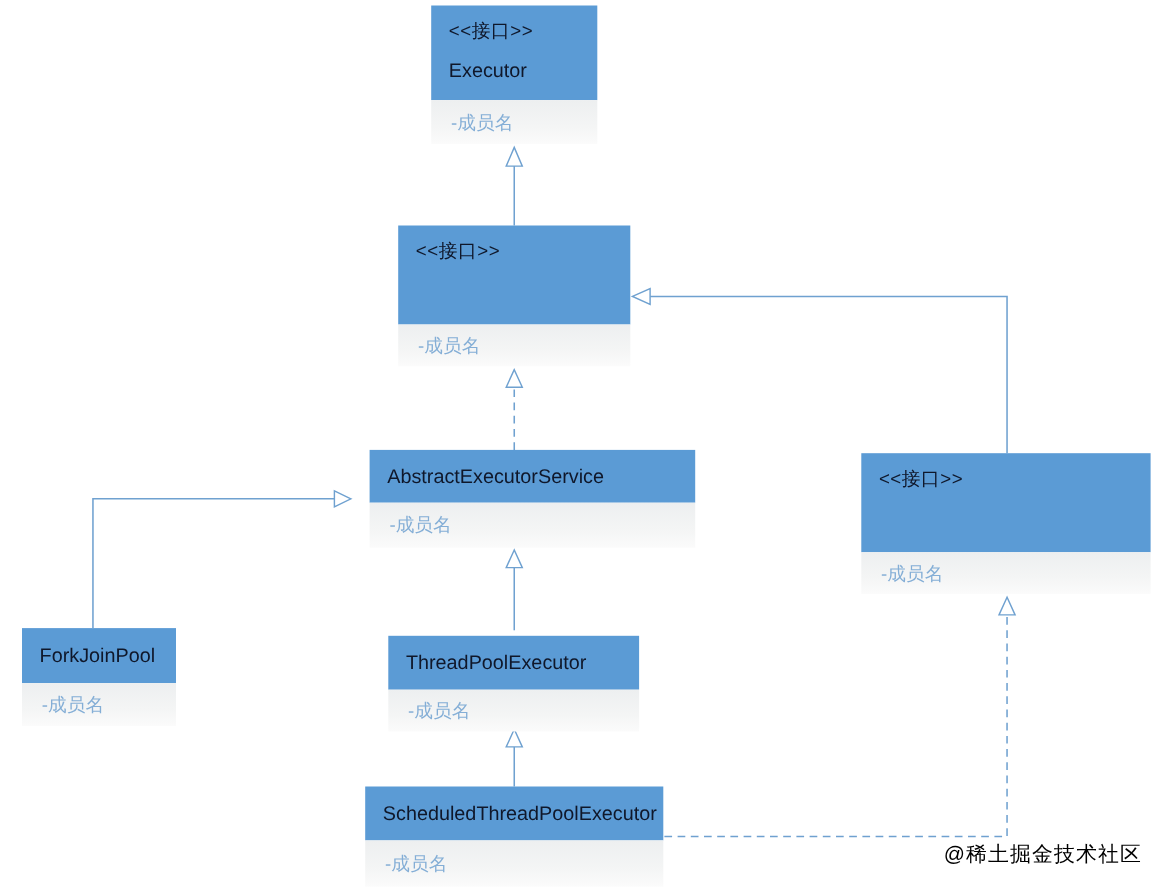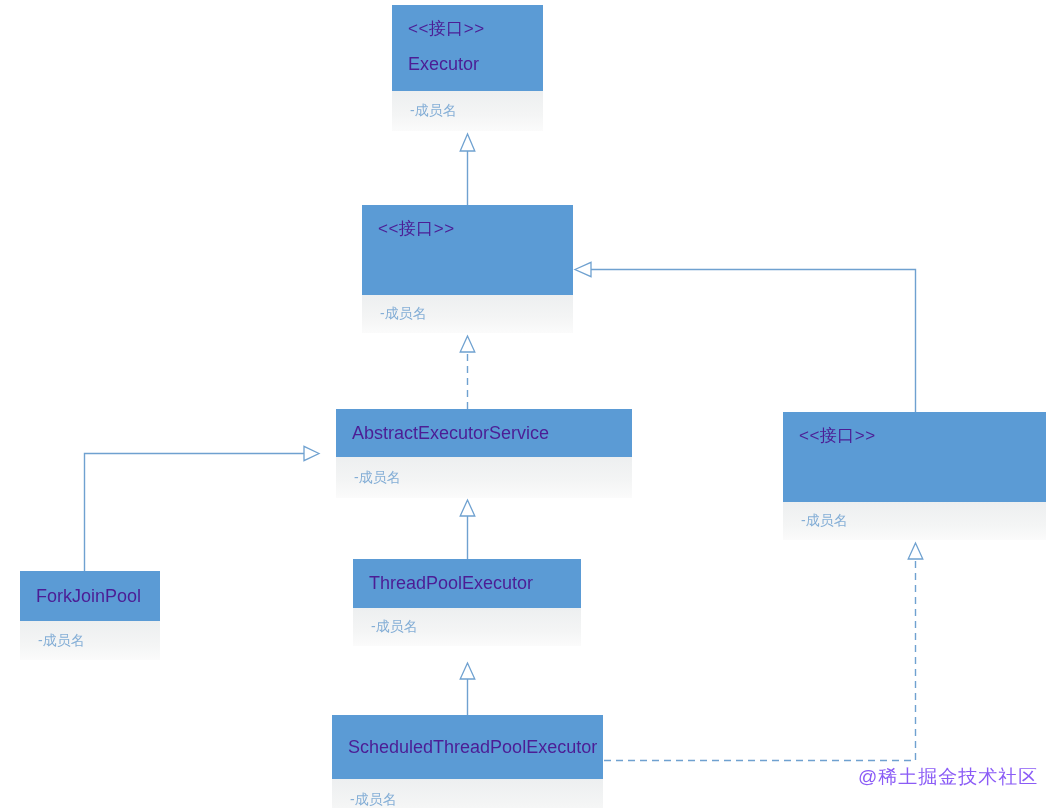--- a/index.html
+++ b/index.html
@@ -20,21 +20,21 @@
   }
   .edges path { fill: none; stroke: #6fa1d0; stroke-width: 1.4; }
   .edges path.dash { stroke-dasharray: 7 5; }
   .edges polygon { fill: #ffffff; stroke: #6fa1d0; stroke-width: 1.3; }
   .node {
     position: absolute;
     box-shadow: 0 0 0 0 transparent;
   }
   .hdr {
     background: #5b9bd5;
-    color: #4c1d95;
+    color: #0f172a;
     display: flex;
     flex-direction: column;
     justify-content: center;
     padding: 0 16px;
   }
   .hdr.two {
     justify-content: space-between;
     padding: 12px 16px 16px 16px;
   }
   .stereo {
@@ -47,28 +47,28 @@
     white-space: nowrap;
   }
   .bdy {
     background: linear-gradient(180deg, #edeff0 0%, #f4f5f5 60%, #fbfbfb 100%);
     display: flex;
     align-items: center;
     padding: 0 18px;
   }
   .member {
     color: #84aed6;
-    font-size: 14px;
+    font-size: 17px;
     white-space: nowrap;
   }
   .watermark {
     position: absolute;
     left: 858px;
     top: 764px;
-    color: #8b5cf6;
+    color: #000000;
     font-size: 19px;
     letter-spacing: 1px;
     white-space: nowrap;
   }
 </style>
 </head>
 <body>
 
 <div class="canvas">
 
@@ -149,31 +149,31 @@
 
   <div class="node" style="left:20px;top:571px;width:140px;">
     <div class="hdr" style="height:50px">
       <span class="cls">ForkJoinPool</span>
     </div>
     <div class="bdy" style="height:39px">
       <span class="member">-成员名</span>
     </div>
   </div>
 
-  <div class="node" style="left:353px;top:559px;width:228px;">
+  <div class="node" style="left:353px;top:578px;width:228px;">
     <div class="hdr" style="height:49px">
       <span class="cls">ThreadPoolExecutor</span>
     </div>
     <div class="bdy" style="height:38px">
       <span class="member">-成员名</span>
     </div>
   </div>
 
   <div class="node" style="left:332px;top:715px;width:271px;">
-    <div class="hdr" style="height:64px">
+    <div class="hdr" style="height:49px">
       <span class="cls">ScheduledThreadPoolExecutor</span>
     </div>
     <div class="bdy" style="height:42px">
       <span class="member">-成员名</span>
     </div>
   </div>
 
   <div class="watermark">@稀土掘金技术社区</div>
 
 </div>

